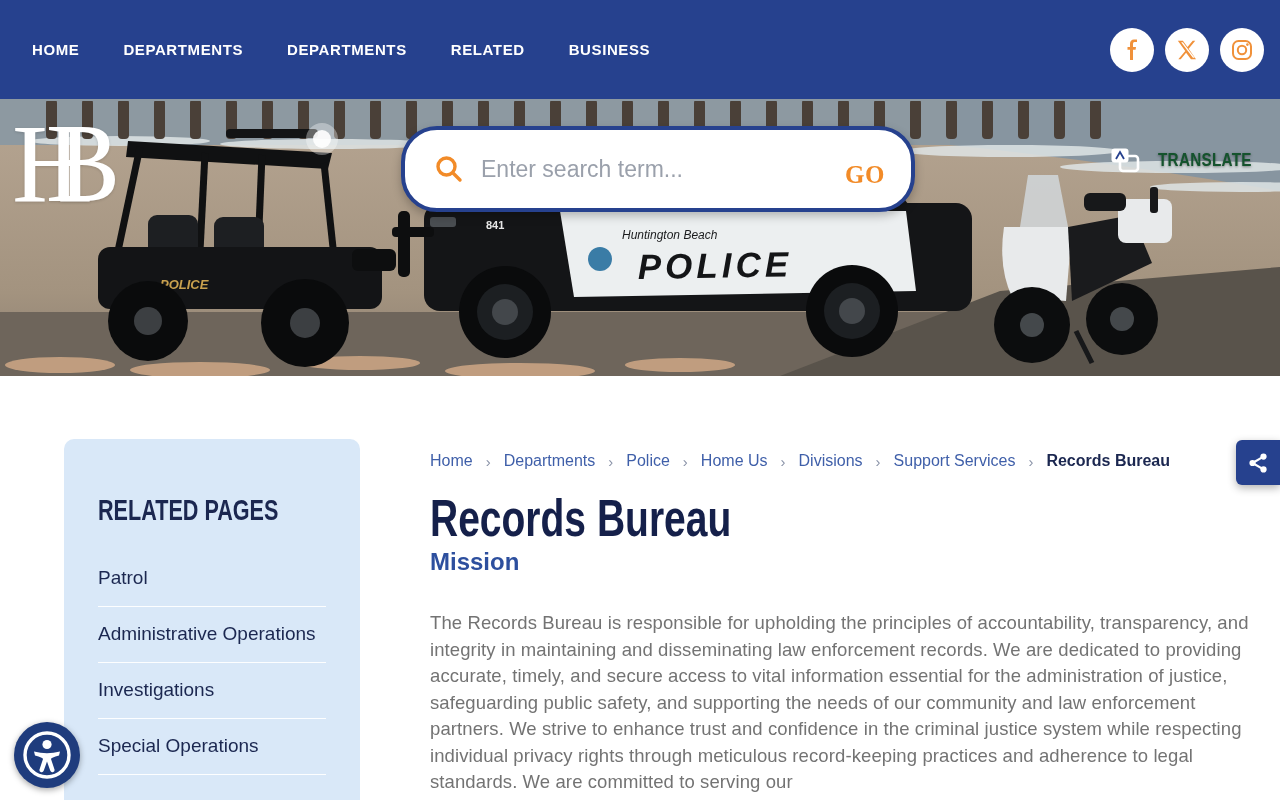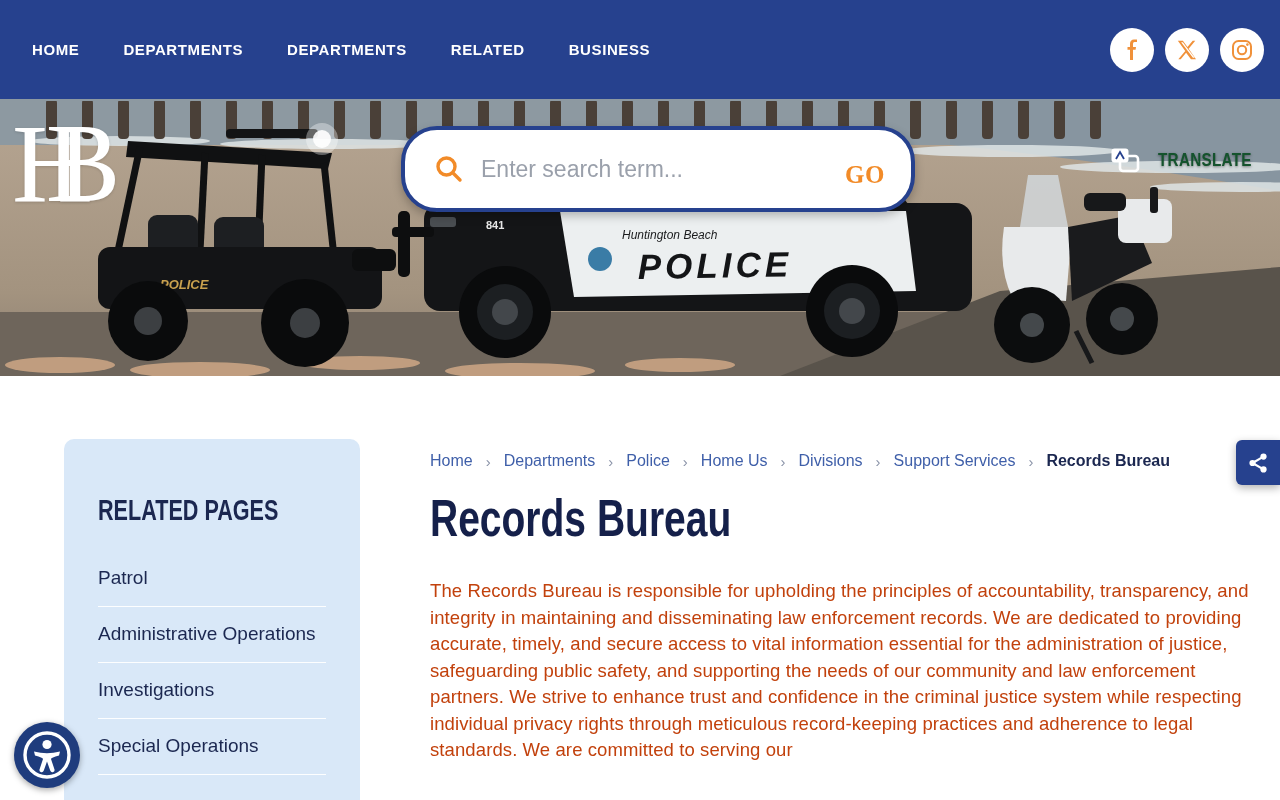--- a/index.html
+++ b/index.html
@@ -49,21 +49,21 @@
   .main-col { position:absolute; left:430px; top:0; width:832px; }
   .breadcrumb { display:flex; align-items:center; gap:13px; margin-top:76px;
     font-size:16px; flex-wrap:nowrap; }
   .crumb { color:#3f5fa9; cursor:pointer; white-space:nowrap; }
   .crumb-sep { color:#8a93a8; font-size:15px; }
   .crumb-current { color:#1b2750; font-weight:bold; cursor:default; }
   .page-title { color:#15204a; font-size:52px; font-weight:bold; line-height:1.0;
     margin-top:22px; display:inline-block; transform:scaleX(.75); transform-origin:0 50%;
     white-space:nowrap; }
   .section-title { color:#2d4f9e; font-size:24px; font-weight:bold; margin-top:4px; }
-  .body-text { color:#c2410c; font-size:18.5px; line-height:26.5px; margin-top:34px;
+  .body-text { color:#737373; font-size:18.5px; line-height:26.5px; margin-top:34px;
     letter-spacing:.1px; }
 
   
   .share-btn { position:absolute; right:0; top:440px; width:44px; height:45px;
     background:#26418e; border-radius:6px 0 0 6px; display:flex; align-items:center;
     justify-content:center; cursor:pointer; box-shadow:0 3px 8px rgba(0,0,0,.3); z-index:6; }
   .a11y-btn { position:absolute; left:14px; top:722px; width:66px; height:66px;
     border-radius:50%; background:#1f3c7d; display:flex; align-items:center;
     justify-content:center; cursor:pointer; box-shadow:0 2px 6px rgba(0,0,0,.35); z-index:7; }
 </style>
@@ -244,20 +244,21 @@
       <span class="crumb">Home Us</span>
       <span class="crumb-sep">›</span>
       <span class="crumb">Divisions</span>
       <span class="crumb-sep">›</span>
       <span class="crumb">Support Services</span>
       <span class="crumb-sep">›</span>
       <span class="crumb crumb-current">Records Bureau</span>
     </div>
 
     <h1 class="page-title">Records Bureau</h1>
+    <h2 class="section-title">Mission</h2>
     <p class="body-text">The Records Bureau is responsible for upholding the principles of accountability, transparency, and integrity in maintaining and disseminating law enforcement records. We are dedicated to providing accurate, timely, and secure access to vital information essential for the administration of justice, safeguarding public safety, and supporting the needs of our community and law enforcement partners. We strive to enhance trust and confidence in the criminal justice system while respecting individual privacy rights through meticulous record-keeping practices and adherence to legal standards. We are committed to serving our</p>
   </div>
 </div>
 
 <div class="share-btn">
   <svg width="22" height="22" viewBox="0 0 24 24">
     <circle cx="18" cy="5" r="3.4" fill="#fff"></circle>
       <circle cx="6" cy="12" r="3.4" fill="#fff"></circle>
       <circle cx="18" cy="19" r="3.4" fill="#fff"></circle>
     <line x1="6" y1="12" x2="18" y2="5" stroke="#fff" stroke-width="2.4"></line>

